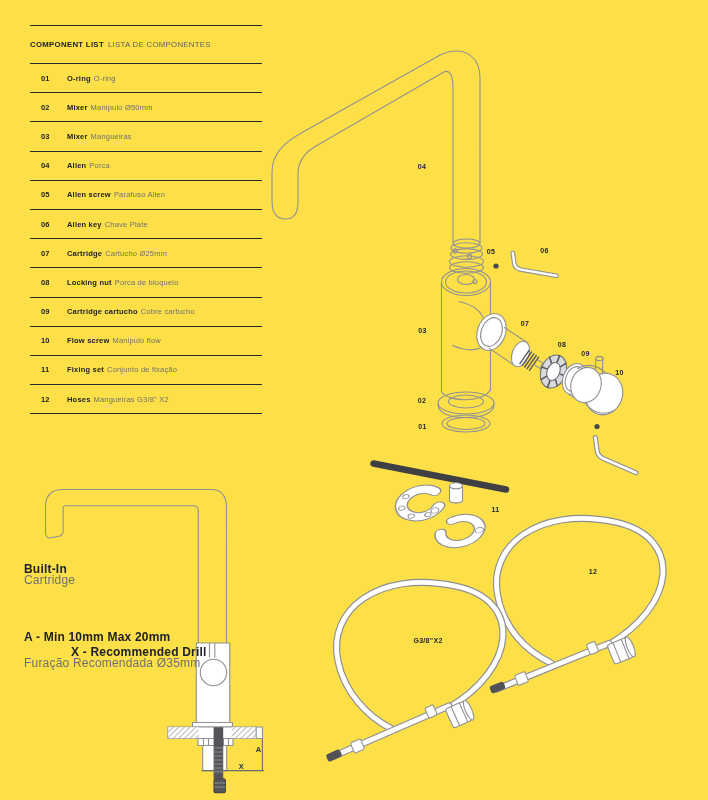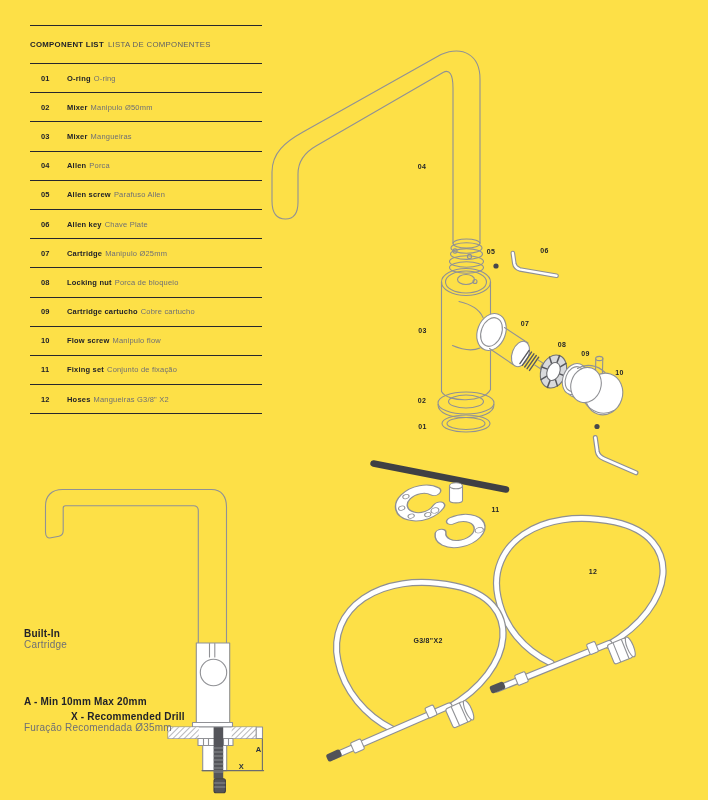--- a/index.html
+++ b/index.html
@@ -16,21 +16,21 @@
   .row{display:flex;align-items:center;height:28.2px;border-bottom:1px solid #26272d;
        font-size:7.5px;letter-spacing:.2px;white-space:nowrap;}
   .num{font-weight:700;color:#212229;flex:0 0 26px;padding-left:11px;}
   .name{font-weight:700;color:#212229;margin-right:3px;}
   .desc{color:#6e6f75;}
   
   .plabel{position:absolute;transform:translate(-50%,-50%);z-index:3;
           font-size:7px;font-weight:700;color:#1f2128;letter-spacing:.3px;white-space:nowrap;}
   .marker{color:#2a3240;font-size:7.5px;}
   
-  .builtin-text{position:absolute;left:24px;top:628px;z-index:2;font-size:10px;
+  .builtin-text{position:absolute;left:24px;top:564px;z-index:2;font-size:12px;
                 letter-spacing:.2px;line-height:11px;}
   .bt-b{font-weight:700;color:#212229;}
   .bt-g{color:#6e6f75;}
   .mt-a{margin-top:46px;}
   .mt-x{margin-top:4px;margin-left:47px;}
 </style>
 </head>
 <body>
 
 <div class="page">
@@ -270,21 +270,21 @@
         <span class="desc">Parafuso Allen</span>
       </div>
     <div class="row">
         <span class="num">06</span>
         <span class="name">Allen key</span>
         <span class="desc">Chave Plate</span>
       </div>
     <div class="row">
         <span class="num">07</span>
         <span class="name">Cartridge</span>
-        <span class="desc">Manipulo Ø25mm</span>
+        <span class="desc">Cartucho Ø25mm</span>
       </div>
     <div class="row">
         <span class="num">08</span>
         <span class="name">Locking nut</span>
         <span class="desc">Porca de bloqueio</span>
       </div>
     <div class="row">
         <span class="num">09</span>
         <span class="name">Cartridge cartucho</span>
         <span class="desc">Cobre cartucho</span>

